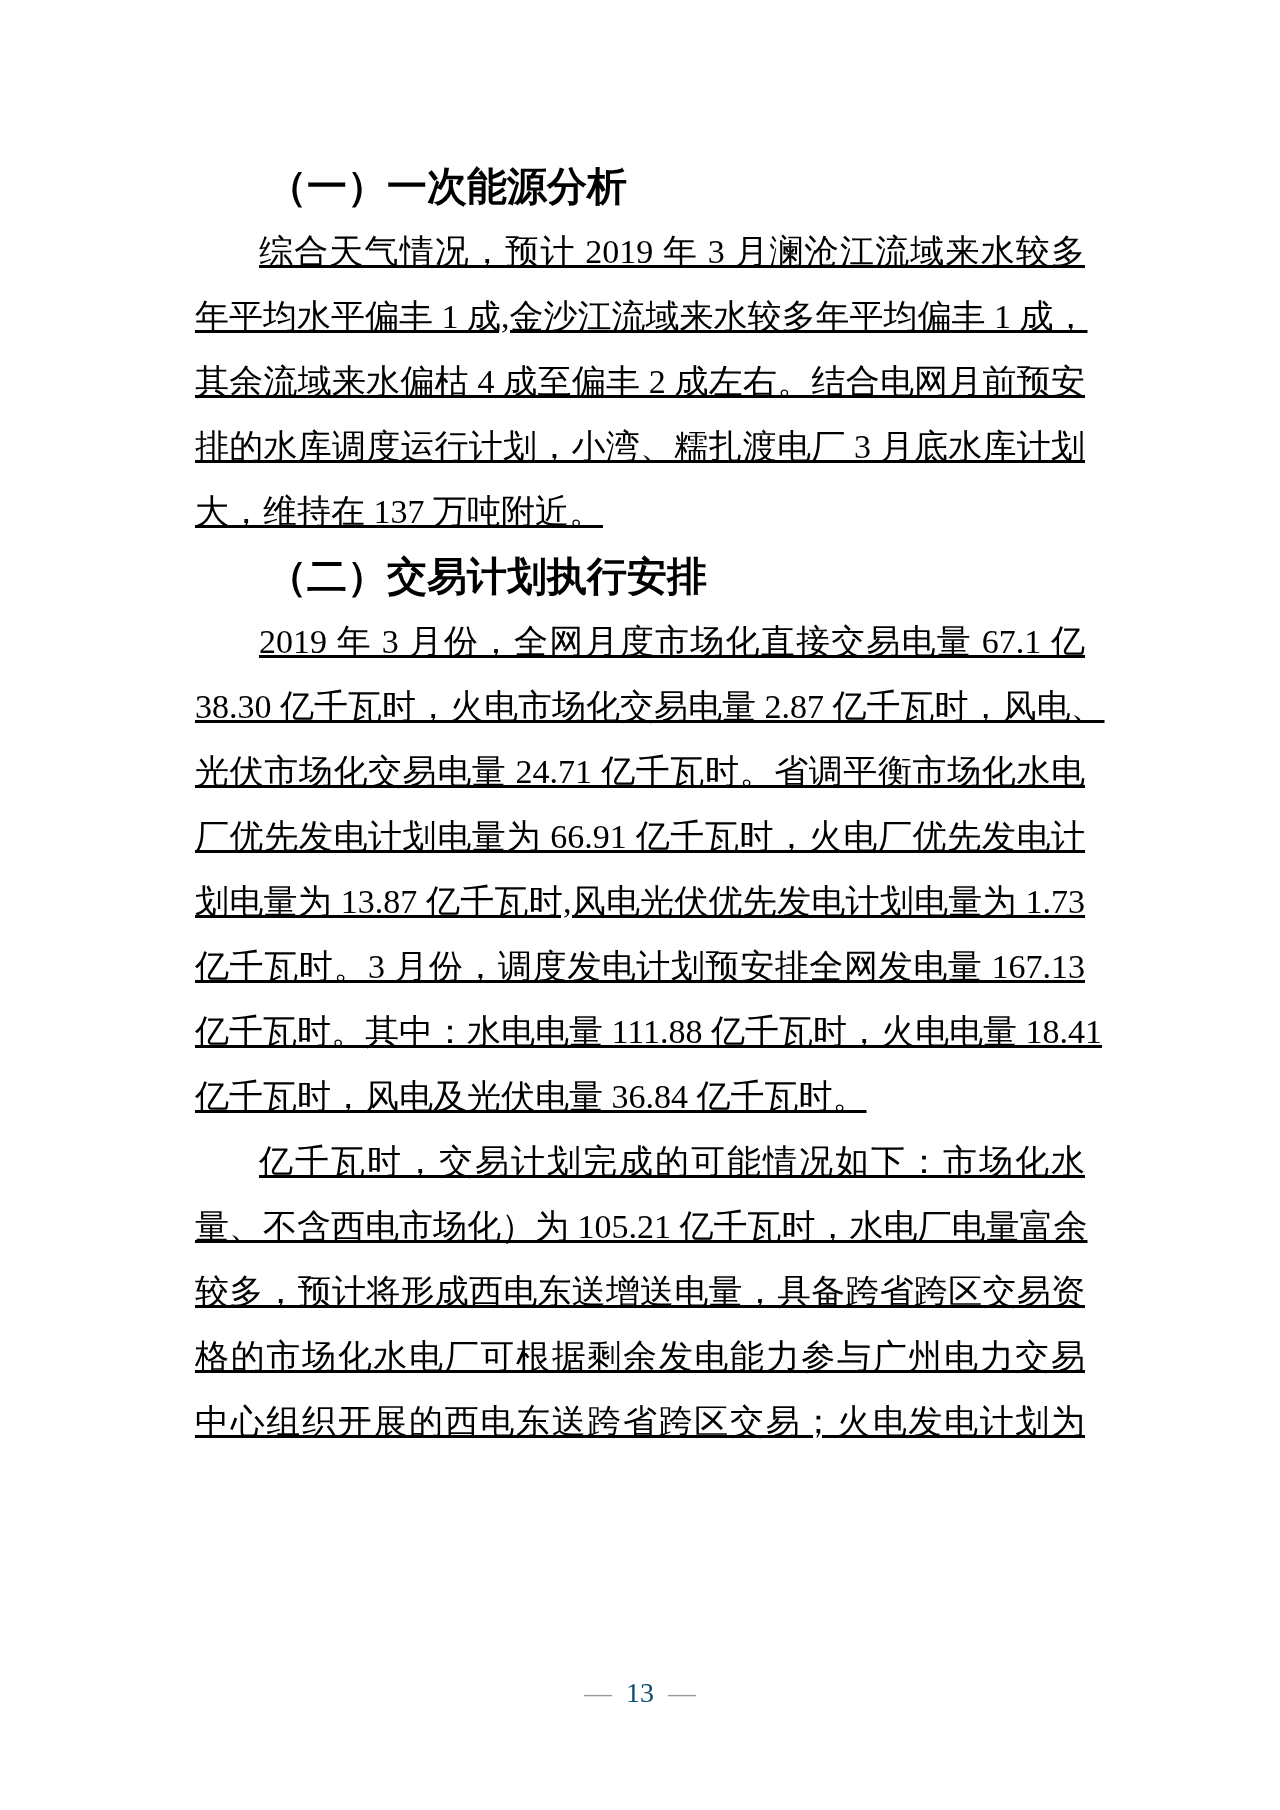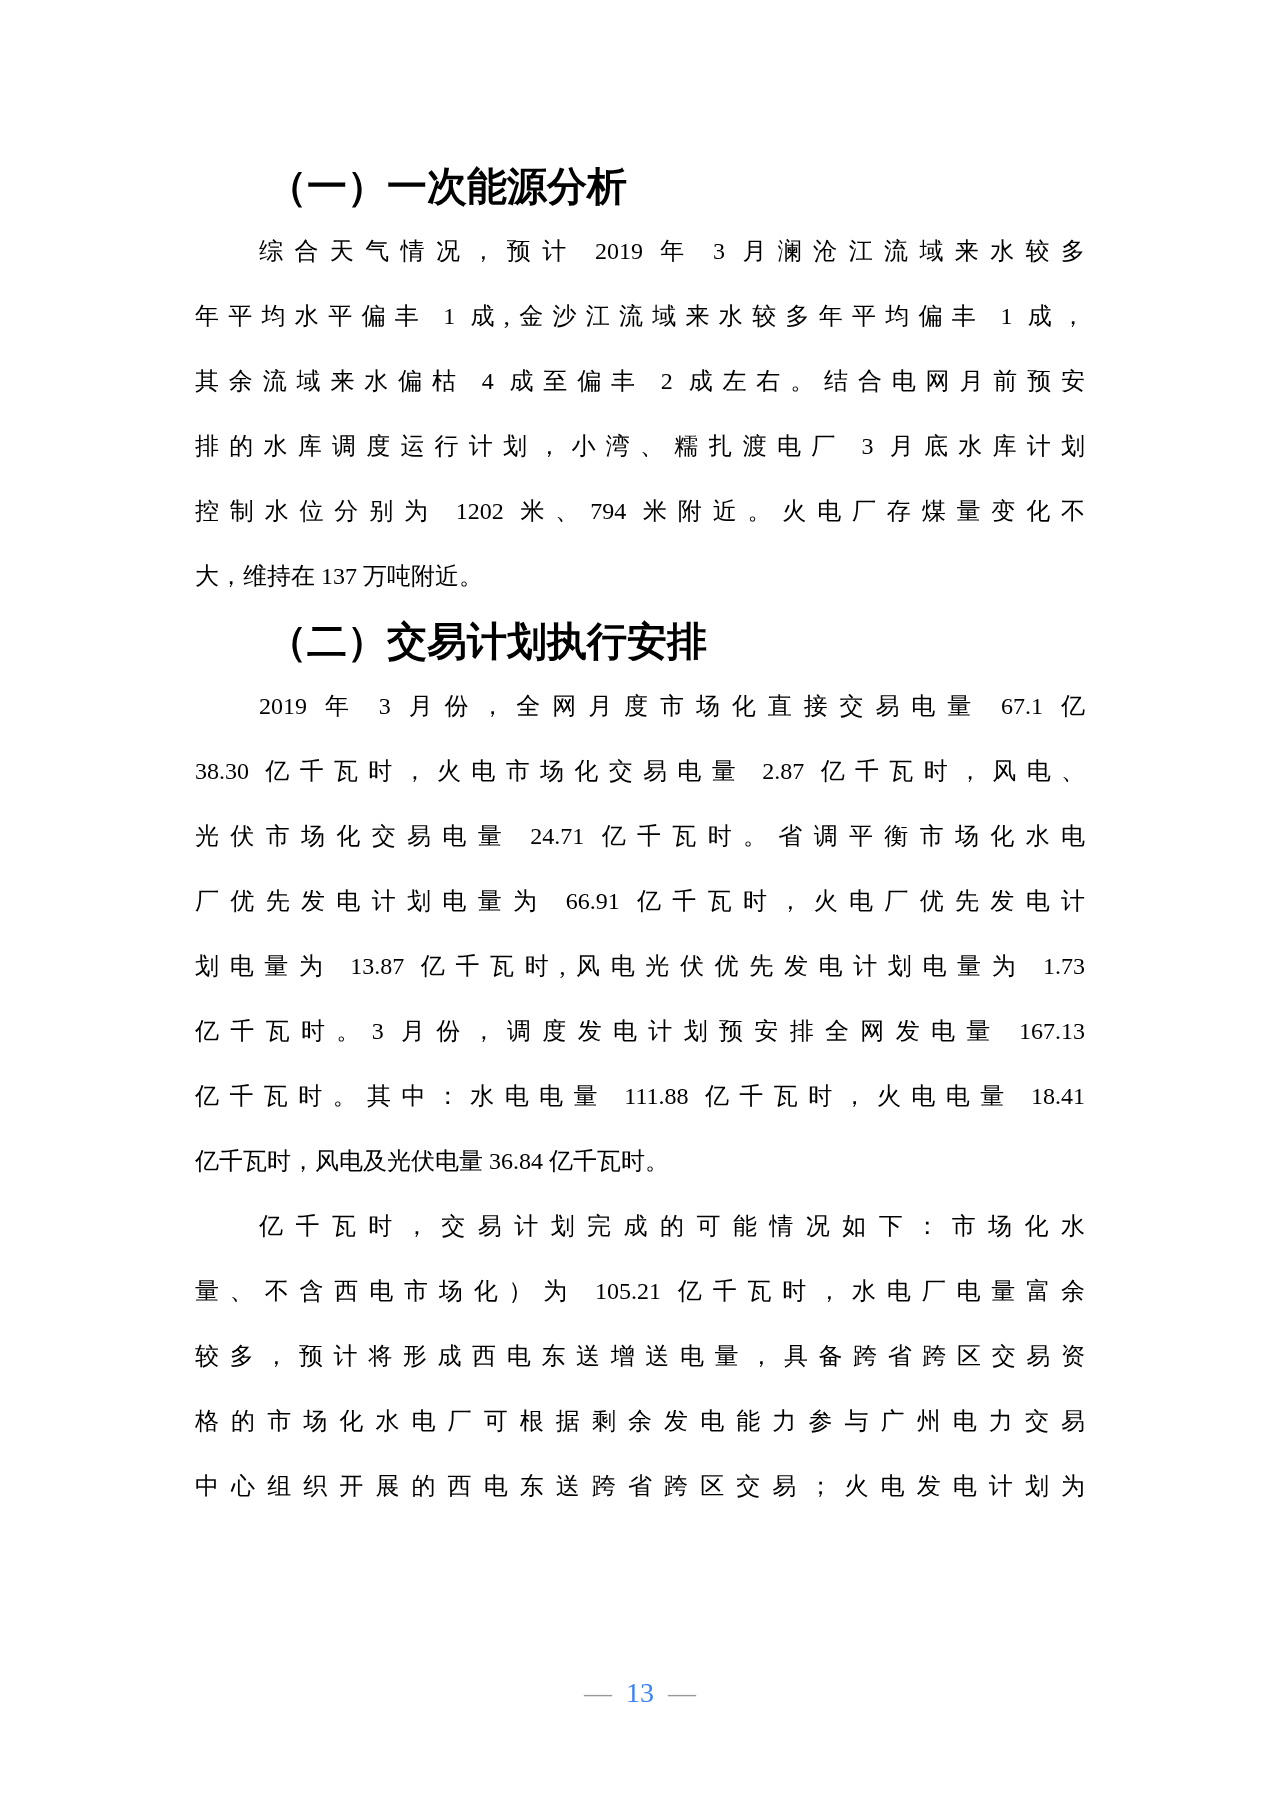--- a/index.html
+++ b/index.html
@@ -28,25 +28,26 @@
     height: 65px;
     line-height: 65px;
     font-size: 40px;
     font-weight: bold;
     font-family: "Liberation Sans", "DejaVu Sans", sans-serif;
     white-space: nowrap;
   }
   .line {
     height: 65px;
     line-height: 65px;
-    font-size: 24px;
+    font-size: 34px;
     white-space: nowrap;
     text-align: justify;
     text-align-last: justify;
     text-justify: inter-character;
+    text-decoration: underline;
   }
   .line.indent {
     text-indent: 64px;
   }
   .line.end {
     text-align-last: left;
   }
   .footer {
     position: absolute;
     top: 1660px;
@@ -54,37 +55,36 @@
     width: 100%;
     height: 65px;
     line-height: 65px;
     text-align: center;
     font-size: 28px;
   }
   .footer .dash {
     color: #999999;
   }
   .footer .num {
-    color: #3b82f6;
+    color: #0c4a6e;
     padding: 0 14px;
   }
 </style>
 </head>
 <body>
 
 <div class="page">
   <div class="content">
 
     <h2 class="heading">（一）一次能源分析</h2>
 
     <div class="line indent">综合天气情况，预计 2019 年 3 月澜沧江流域来水较多</div>
     <div class="line">年平均水平偏丰 1 成,金沙江流域来水较多年平均偏丰 1 成，</div>
     <div class="line">其余流域来水偏枯 4 成至偏丰 2 成左右。结合电网月前预安</div>
     <div class="line">排的水库调度运行计划，小湾、糯扎渡电厂 3 月底水库计划</div>
-    <div class="line">控制水位分别为 1202 米、794 米附近。火电厂存煤量变化不</div>
     <div class="line end">大，维持在 137 万吨附近。</div>
 
     <h2 class="heading">（二）交易计划执行安排</h2>
 
     <div class="line indent">2019 年 3 月份，全网月度市场化直接交易电量 67.1 亿</div>
     <div class="line">38.30 亿千瓦时，火电市场化交易电量 2.87 亿千瓦时，风电、</div>
     <div class="line">光伏市场化交易电量 24.71 亿千瓦时。省调平衡市场化水电</div>
     <div class="line">厂优先发电计划电量为 66.91 亿千瓦时，火电厂优先发电计</div>
     <div class="line">划电量为 13.87 亿千瓦时,风电光伏优先发电计划电量为 1.73</div>
     <div class="line">亿千瓦时。3 月份，调度发电计划预安排全网发电量 167.13</div>

